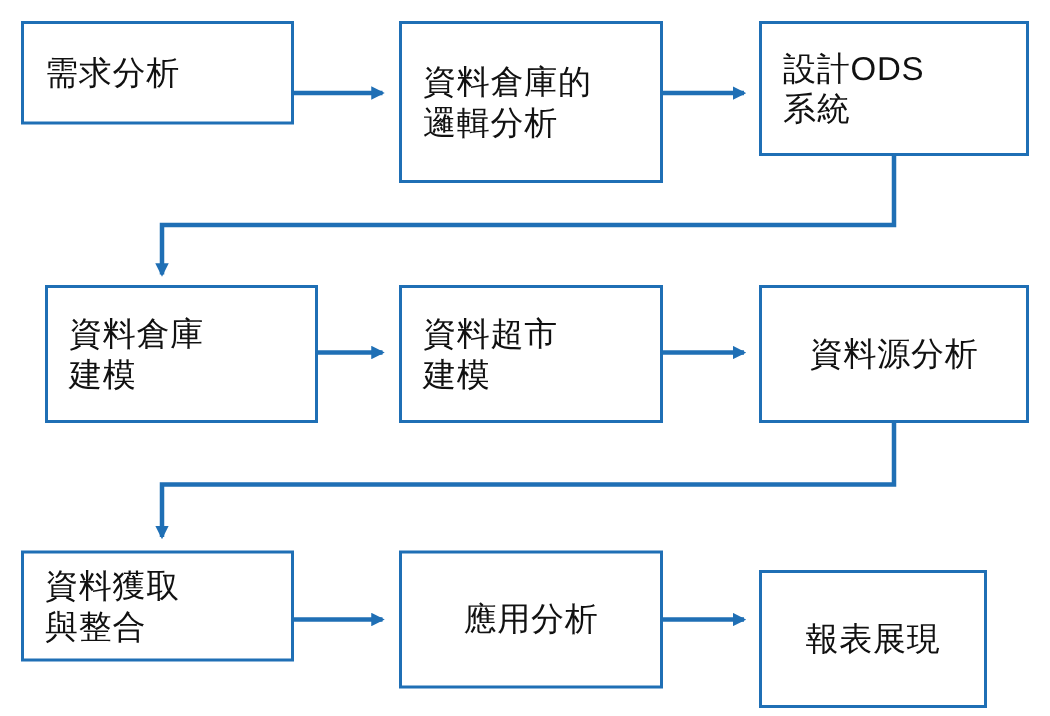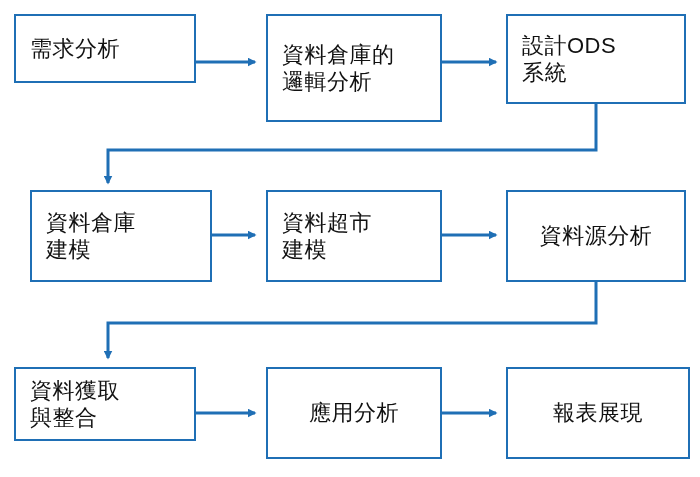--- a/index.html
+++ b/index.html
@@ -103,17 +103,17 @@
 
   <div class="node" style="left:14px; top:367px; width:182px; height:74px;">
     <span class="node-label">資料獲取
 與整合</span>
   </div>
 
   <div class="node center" style="left:266px; top:367px; width:176px; height:92px;">
     <span class="node-label">應用分析</span>
   </div>
 
-  <div class="node center" style="left:506px; top:367px; width:184px; height:92px;">
+  <div class="node center" style="left:506px; top:380px; width:152px; height:92px;">
     <span class="node-label">報表展現</span>
   </div>
 
 </div>
 
 </body></html>

